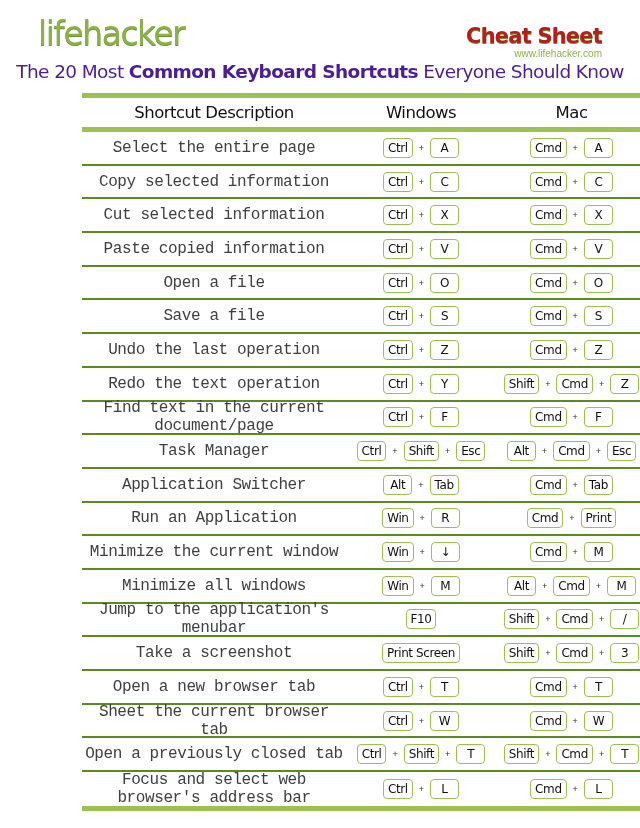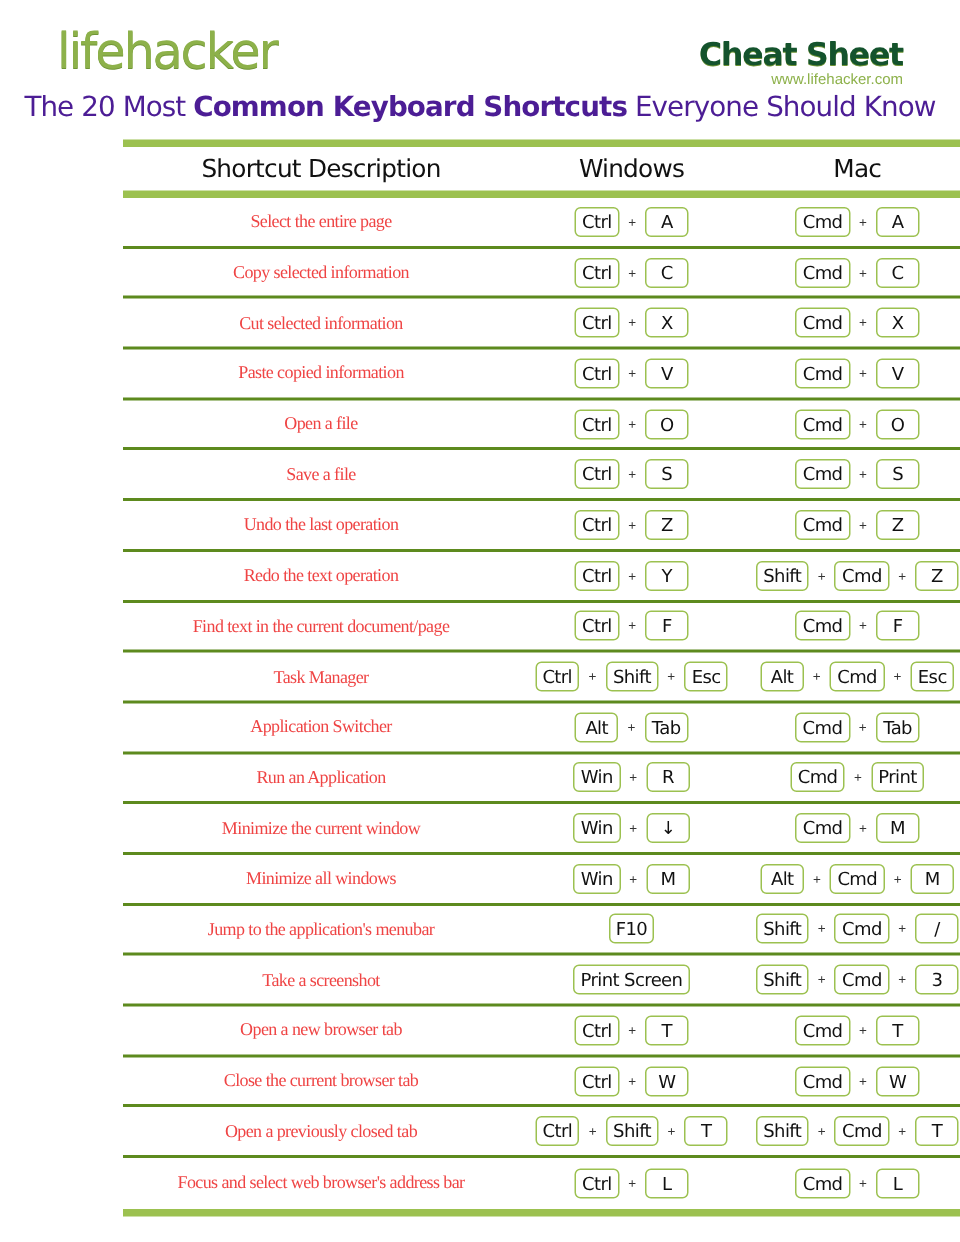--- a/index.html
+++ b/index.html
@@ -9,21 +9,21 @@
   .logo {
     position: absolute; left: 38px; top: 14px;
     font-family: "DejaVu Sans", sans-serif; font-weight: normal;
     font-size: 33px; letter-spacing: -1.5px; color: #8db14a;
     line-height: 40px;
     text-shadow: 0 1px 0 #6f9436;
   }
   .cheat {
     position: absolute; right: 38px; top: 23px;
     font-family: "DejaVu Sans", sans-serif; font-weight: bold;
-    font-size: 21px; letter-spacing: -0.8px; color: #14532d;
+    font-size: 21px; letter-spacing: -0.8px; color: #b91c1c;
     line-height: 26px; text-align: right;
     text-shadow: 0 1px 0 #6f9436;
   }
   .url {
     position: absolute; right: 38px; top: 48px;
     font-size: 10px; color: #8db14a; line-height: 12px;
   }
   .title {
     position: absolute; left: 0; width: 640px; top: 60px;
     text-align: center; font-size: 18.5px; line-height: 24px; color: #4c1d95;
@@ -34,21 +34,21 @@
   .table { position: absolute; left: 38px; width: 565px; top: 93px; margin-left: 44px; }
   .thick { height: 5px; background: #9cc150; }
   .head { display: flex; height: 29px; align-items: center; }
   .head div { font-size: 16.5px; text-align: center; color: #111; font-family: "DejaVu Sans", sans-serif; letter-spacing: -0.5px; }
   .c-desc { width: 264px; text-align: center; }
   .c-win { width: 150px; display: flex; justify-content: center; align-items: center; }
   .c-mac { width: 151px; display: flex; justify-content: center; align-items: center; }
 
   .row { display: flex; height: 33.7px; align-items: center; border-bottom: 2px solid #5d8a1e; }
   .row:last-child { border-bottom: none; }
-  .row .c-desc { font-size: 12px; color: #ef4444; letter-spacing: -0.4px; font-family: Liberation Serif, serif; }
+  .row .c-desc { font-size: 16px; color: #404040; letter-spacing: -0.4px; font-family: Liberation Mono, monospace; }
 
   .key {
     display: inline-flex; align-items: center; justify-content: center;
     min-width: 29px; height: 20px; padding: 0 4px;
     border: 1.5px solid #9cc150; border-radius: 4px;
     font-size: 12px; color: #111; background: #fff;
     font-family: "DejaVu Sans", sans-serif; letter-spacing: -0.4px;
   }
   .plus { font-size: 9px; margin: 0 6px; color: #333; }
 </style>
@@ -292,21 +292,21 @@
           <span class="plus">+</span>
           <span class="key">T</span>
         </div>
         <div class="c-mac">
           <span class="key">Cmd</span>
           <span class="plus">+</span>
           <span class="key">T</span>
         </div>
       </div>
       <div class="row">
-        <div class="c-desc">Close the current browser tab</div>
+        <div class="c-desc">Sheet the current browser tab</div>
         <div class="c-win">
           <span class="key">Ctrl</span>
           <span class="plus">+</span>
           <span class="key">W</span>
         </div>
         <div class="c-mac">
           <span class="key">Cmd</span>
           <span class="plus">+</span>
           <span class="key">W</span>
         </div>

